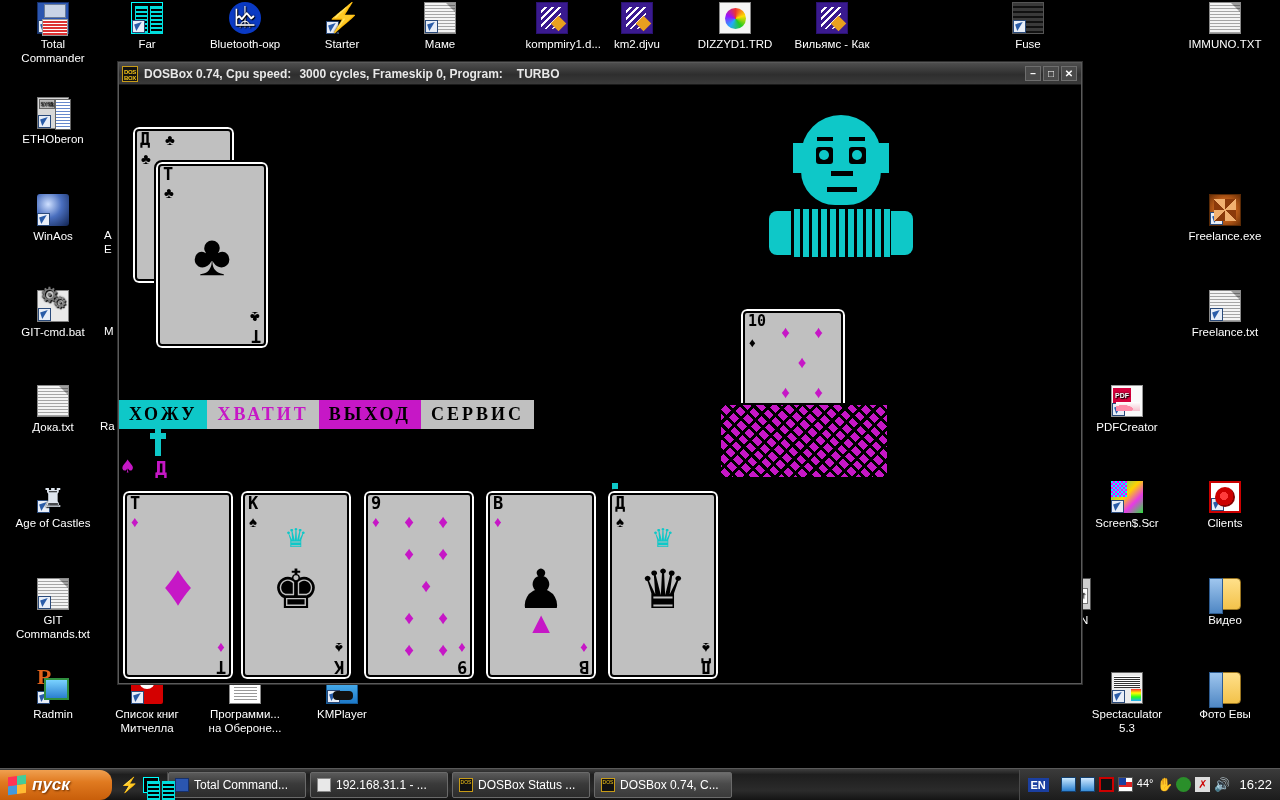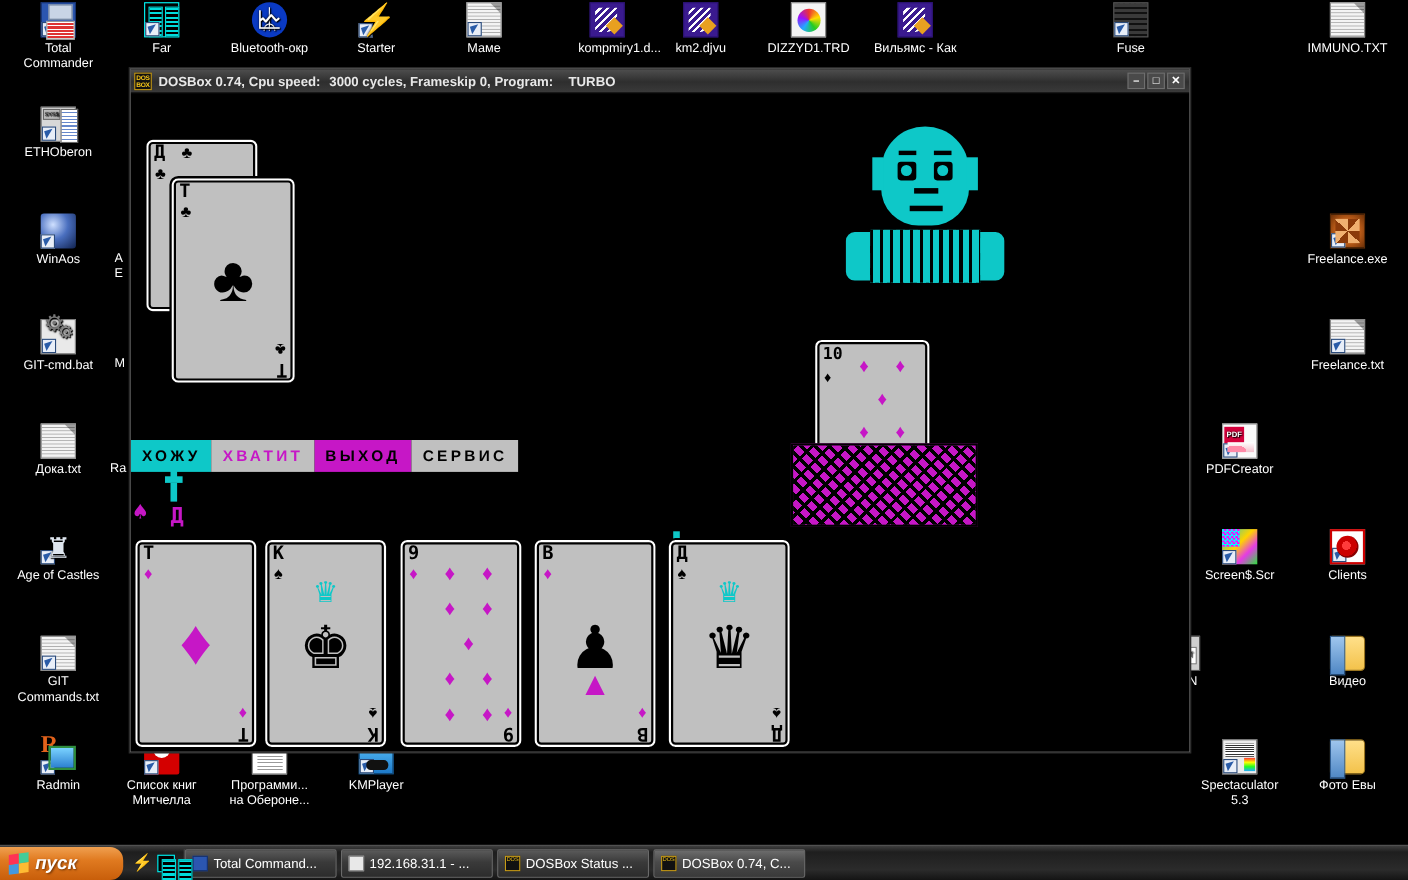--- a/index.html
+++ b/index.html
@@ -169,22 +169,22 @@
   }
   .pip-grid .mid { grid-column: 1 / span 2; }
   .cardback {
     position: absolute; background: #c617c6; border: 2px solid #000;
     background-image:
       repeating-linear-gradient(45deg, #000 0 3px, transparent 3px 9px),
       repeating-linear-gradient(-45deg, #000 0 3px, transparent 3px 11px);
   }
 
   
-  #gmenu { position: absolute; display: flex; font-family: Liberation Sans, sans-serif;
-           font-size: 14px; font-weight: bold; letter-spacing: 3px; line-height: 26px; }
+  #gmenu { position: absolute; display: flex; font-family: Liberation Serif, serif;
+           font-size: 18px; font-weight: bold; letter-spacing: 3px; line-height: 26px; }
   #gmenu .mi { padding: 1px 10px 2px 10px; white-space: nowrap; }
   #statusbar {
     position: absolute; background: #0ec8c8; color: #000;
     font-family: "DejaVu Sans Mono", monospace; font-size: 21px; font-weight: bold;
     letter-spacing: 5px; line-height: 28px; text-align: right; padding-right: 150px;
   }
   #trumpbox {
     position: absolute; font-family: "DejaVu Sans Mono", monospace;
     font-size: 20px; font-weight: bold; color: #c617c6; line-height: 28px;
   }
@@ -585,15 +585,30 @@
         <div class="tbtn">
           <span class="tbicon" style="background: rgb(17, 17, 17); border: 1px solid rgb(199, 155, 23); color: rgb(245, 197, 24); font-size: 5px; line-height: 5px; text-align: center; padding-top: 1px;">DOS</span>
           <span style="overflow: hidden; text-overflow: ellipsis;">DOSBox Status ...</span>
         </div>
         <div class="tbtn active">
           <span class="tbicon" style="background: rgb(17, 17, 17); border: 1px solid rgb(199, 155, 23); color: rgb(245, 197, 24); font-size: 5px; line-height: 5px; text-align: center; padding-top: 1px;">DOS</span>
           <span style="overflow: hidden; text-overflow: ellipsis;">DOSBox 0.74, C...</span>
         </div>
       </div>
 
+    <div id="tray">
+      <span id="lang">EN</span>
+      <span class="tico tray-net"></span>
+      <span class="tico" style="background:linear-gradient(#cfe8ff,#3a8fd8);border:1px solid #14406e;position:relative;">
+      </span>
+      <span class="tico" style="background:#111;border:2px solid #c00;"></span>
+      <span class="tico tray-flag"></span>
+      <span class="tico" style="width:auto;color:#fff;font-size:11px;">44°</span>
+      <span class="tico" style="color:#e8c9a0;font-size:13px;line-height:15px;">✋</span>
+      <span class="tico" style="background:#2a8f2a;border-radius:50%;position:relative;">
+      </span>
+      <span class="tico" style="background:#ddd;color:#c00;font-size:11px;line-height:14px;text-align:center;">✗</span>
+      <span class="tico tray-spk" style="line-height:15px;">🔊</span>
+      <span id="clock">16:22</span>
+    </div>
   </div>
 
 </div>
 
 </body></html>

